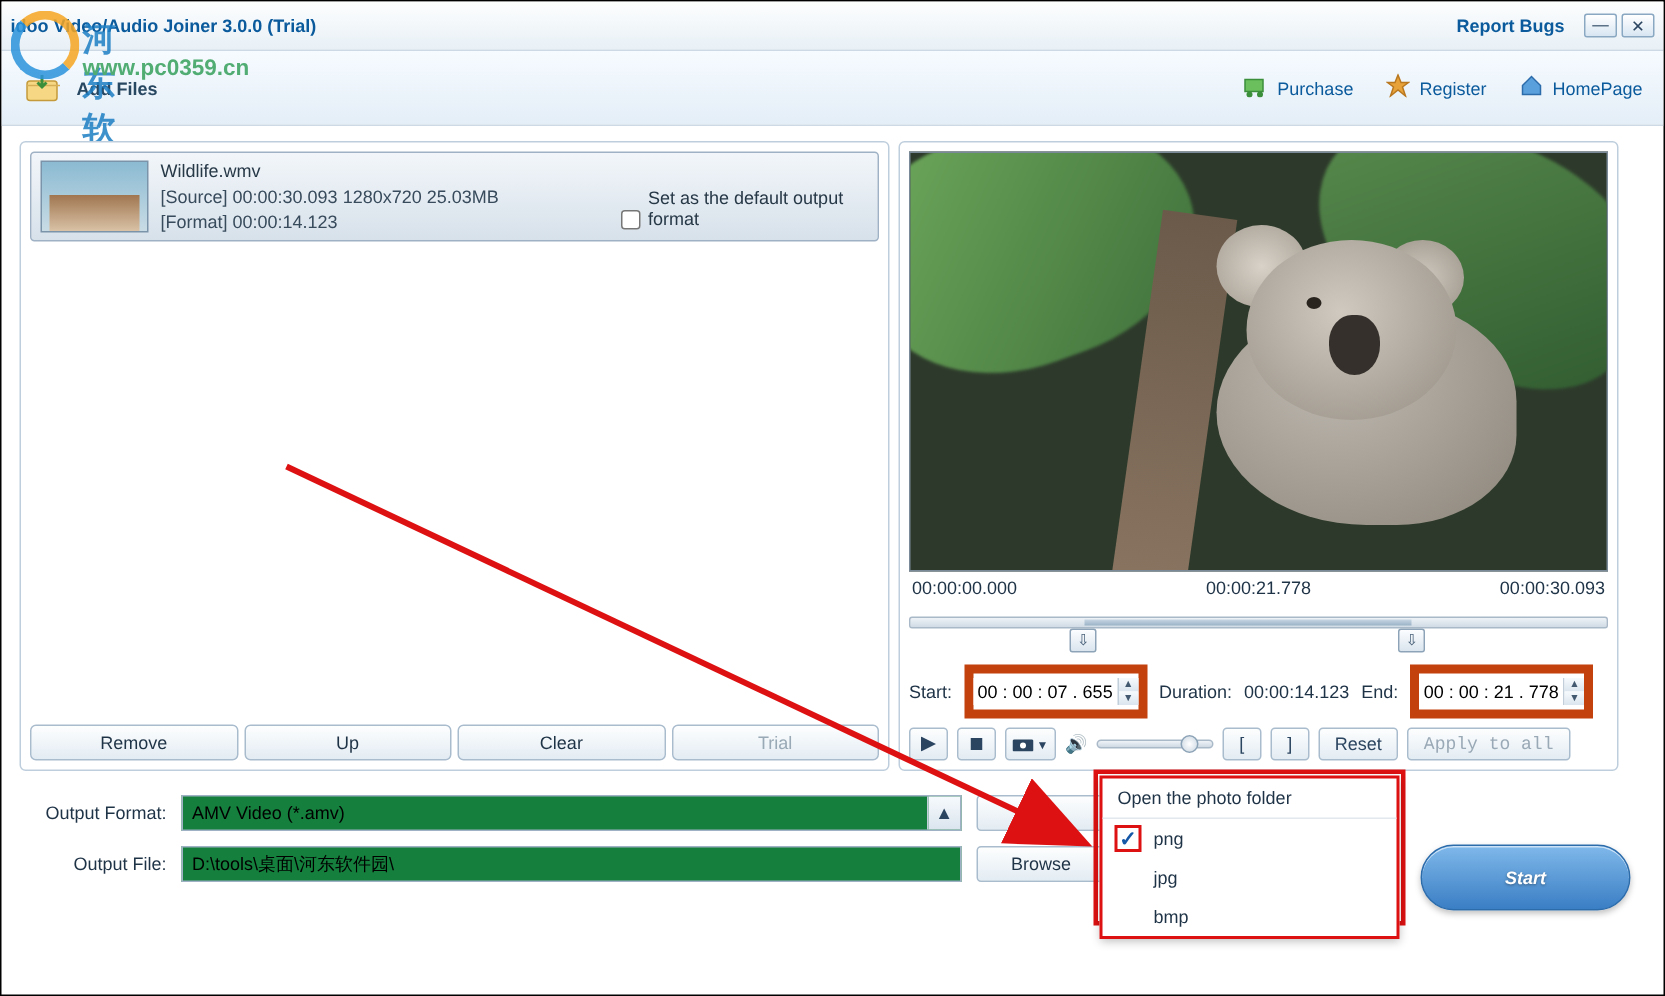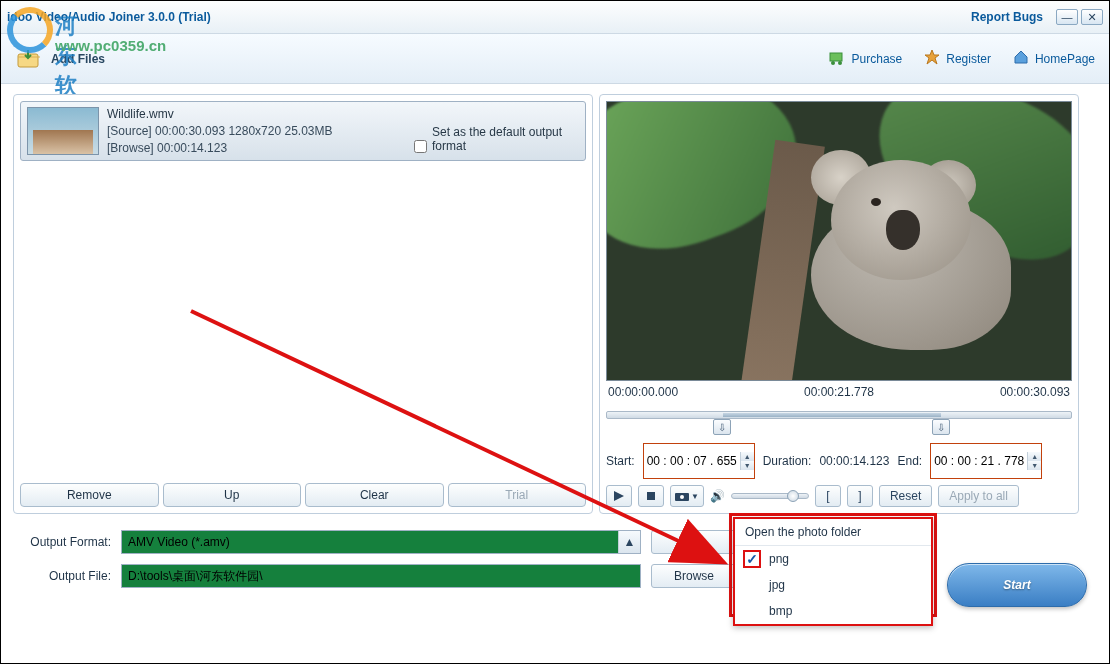--- a/index.html
+++ b/index.html
@@ -54,21 +54,21 @@
 .koala .eye { position:absolute; left:100px; top:48px; width:10px; height:8px; background:#2a241f; border-radius:50%; }
 
 .time-row { display:flex; justify-content:space-between; color:#1f3347; padding:4px 2px; }
 .slider-zone { height:32px; position:relative; margin:2px 0 6px 0; }
 .track { position:absolute; left:0; right:0; top:6px; height:8px; background:linear-gradient(#eef3f7,#d0dbe5); border:1px solid #aab9c8; border-radius:2px; }
 .track-fill { position:absolute; left:0; top:1px; height:4px; background:linear-gradient(#c7d6e3,#9ab2c6); }
 .handle { position:absolute; top:14px; width:18px; height:16px; background:linear-gradient(#fbfdff,#dbe5ee); border:1px solid #8da3b7; border-radius:2px; display:flex; align-items:center; justify-content:center; font-size:10px; color:#4a617a; cursor:grab; }
 
 .range-row { display:flex; align-items:center; gap:8px; color:#1f3347; margin-bottom:6px; }
 .range-row label { }
-.spin { display:flex; align-items:center; border:1px solid #c2410c; height:36px; background:#fff; }
+.spin { display:flex; align-items:center; border:6px solid #c2410c; height:36px; background:#fff; }
 .spin input { border:none; width:96px; height:18px; padding:0 3px; outline:none; }
 .spin .arrows { width:14px; display:flex; flex-direction:column; border-left:1px solid #c2cfda; }
 .spin .arrows span { height:9px; font-size:7px; display:flex; align-items:center; justify-content:center; background:linear-gradient(#f6fafd,#dbe5ee); cursor:pointer; color:#42596f; }
 .dur-val { }
 
 .ctrl-row { display:flex; align-items:center; gap:6px; }
 .ibtn { height:22px; min-width:26px; border:1px solid #a9bccd; background:linear-gradient(#fdfefe,#e3ecf3); border-radius:3px; display:flex; align-items:center; justify-content:center; color:#2b4560; cursor:pointer; padding:0 4px; }
 .ibtn.txt { padding:0 10px; }
 .vol { width:78px; height:6px; background:linear-gradient(#eef3f7,#cfd9e3); border:1px solid #aab9c8; border-radius:3px; position:relative; }
 .vol .knob { position:absolute; left:55px; top:-4px; width:12px; height:12px; border-radius:50%; background:radial-gradient(#fff,#c9d6e1); border:1px solid #8da3b7; }
@@ -149,21 +149,21 @@
 <div class="body-area">
 
   <div class="panel left-panel">
     <div class="file-item">
       <div class="thumb">
           <div class="thumb-inner"></div>
         </div>
       <div class="file-meta">
         <div class="file-name">Wildlife.wmv</div>
         <div class="meta-line">[Source]  00:00:30.093  1280x720  25.03MB</div>
-        <div class="meta-line">[Browse]  00:00:14.123</div>
+        <div class="meta-line">[Format]  00:00:14.123</div>
       </div>
     </div>
     <label class="defcheck">
       <input type="checkbox" style="">
       <span>Set as the default output format</span>
     </label>
     <div class="btn-row">
       <button class="btn">Remove</button>
       <button class="btn">Up</button>
       <button class="btn">Clear</button>
@@ -235,21 +235,21 @@
           </svg>
           <span style="font-size:8px;margin-left:2px;">▼</span>
         </div>
       <span style="color:#2b4560;">🔊</span>
       <div class="vol">
           <div class="knob"></div>
         </div>
       <div class="ibtn">[</div>
       <div class="ibtn">]</div>
       <button class="ibtn txt">Reset</button>
-      <button class="ibtn txt" style="color:#9aa9b6;">Apply to all</button>
+      <button class="ibtn txt" style="color:#9aa9b6;font-family:Liberation Mono, monospace;">Apply to all</button>
     </div>
   </div>
 </div>
 
 <div class="bottom">
   <div class="form-row">
     <span class="lbl">Output Format:</span>
     <div class="combo">
       <input value="AMV Video (*.amv)" style="">
       <div class="dd">▲</div>

